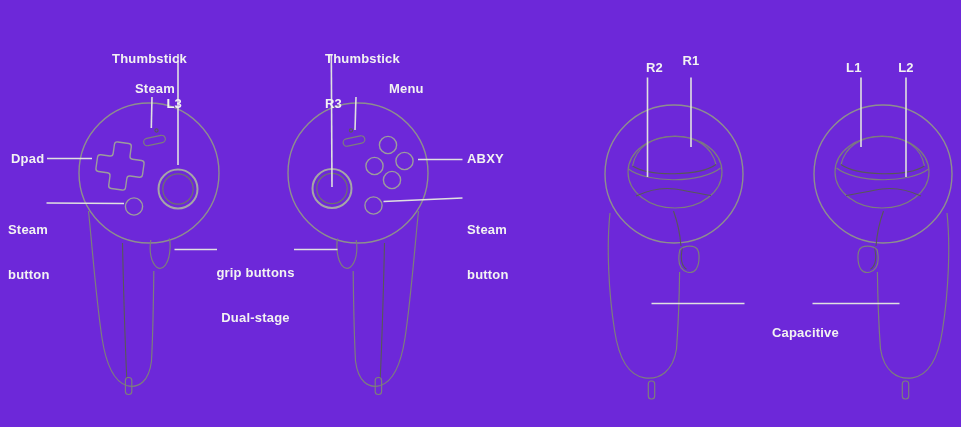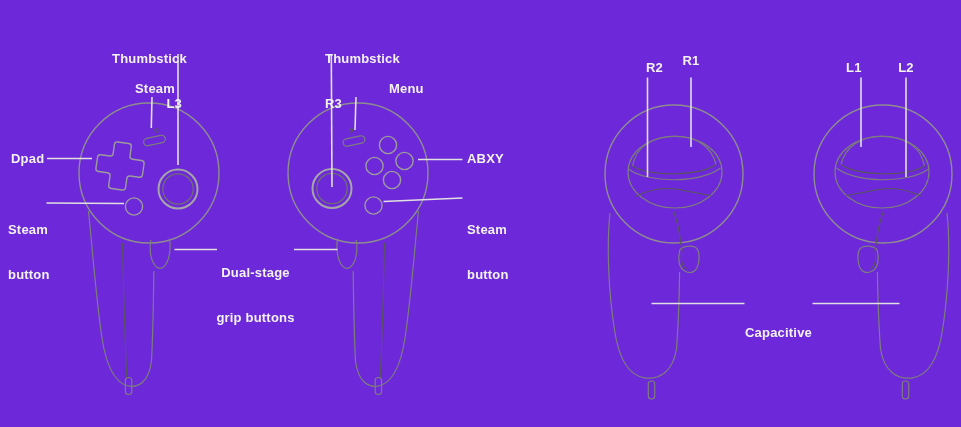--- a/index.html
+++ b/index.html
@@ -6,21 +6,21 @@
   .canvas{
     position:relative;width:961px;height:427px;background:#6d28d9;overflow:hidden;
     font-family:"Liberation Sans", sans-serif;
   }
   .canvas svg{position:absolute;left:0;top:0;}
   .lbl{
     position:absolute;color:#f2f2f2;font-weight:bold;font-size:13px;line-height:15px;
     letter-spacing:.2px;white-space:pre;
   }
   .ln{display:block;}
-  .lh14 .ln{line-height:14px;}
+  .lh14 .ln{line-height:14px;text-align:right;}
   
   #lbl-thumb-l3{left:112px;top:21px;width:70px;text-align:right;}
   #lbl-view{left:135px;top:81px;}
   #lbl-dpad{left:11px;top:151px;}
   #lbl-steam-left{left:8px;top:192px;}
   #lbl-thumb-r3{left:325px;top:21px;text-align:left;}
   #lbl-menu{left:345px;top:81px;padding-left:44px;}
   #lbl-abxy{left:467px;top:151px;}
   #lbl-steam-right{left:467px;top:192px;}
   #lbl-grip{left:195px;top:235px;width:121px;text-align:center;}
@@ -142,22 +142,22 @@
     <span class="ln">Thumbstick</span>
     <span class="ln">R3</span>
   </div>
   <div class="lbl" id="lbl-menu">Menu</div>
   <div class="lbl" id="lbl-abxy">ABXY</div>
   <div class="lbl" id="lbl-steam-right">
     <span class="ln">Steam</span>
     <span class="ln">button</span>
   </div>
   <div class="lbl" id="lbl-grip">
+    <span class="ln">grip buttons</span>
     <span class="ln">Dual-stage</span>
-    <span class="ln">grip buttons</span>
   </div>
   <div class="lbl" id="lbl-r2">R2</div>
   <div class="lbl" id="lbl-r1">R1</div>
   <div class="lbl" id="lbl-l1">L1</div>
   <div class="lbl" id="lbl-l2">L2</div>
   <div class="lbl lh14" id="lbl-cap">
     <span class="ln">Capacitive</span>
   </div>
 
 </div>

